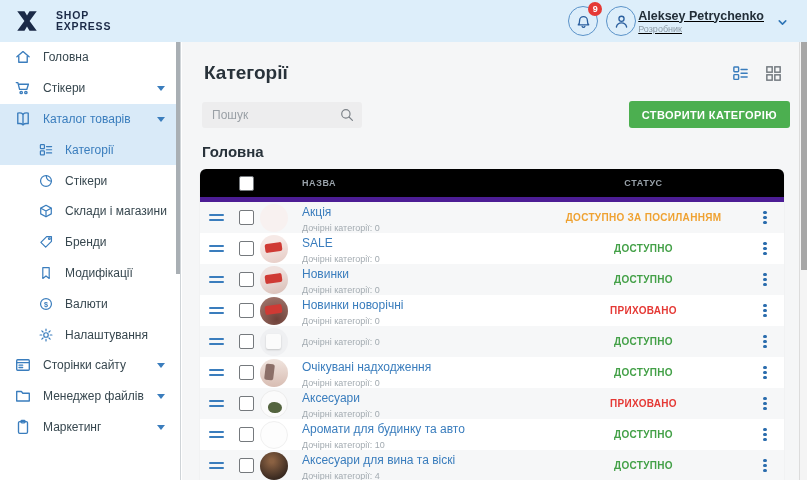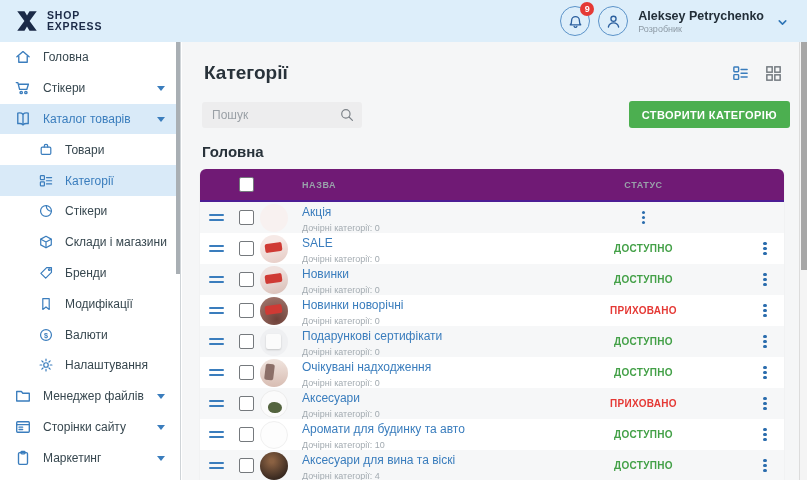--- a/index.html
+++ b/index.html
@@ -3,34 +3,34 @@
 <meta charset="utf-8">
 <style>
   * { box-sizing: border-box; }
   html, body { margin:0; padding:0; }
   body { font-family:"Liberation Sans", sans-serif; background:#ffffff; }
   .app { position:relative; width:807px; height:480px; overflow:hidden; background:#fff; }
 
   
   .topbar { position:absolute; top:0; left:0; right:0; height:42px; background:var(--topbar);
             display:flex; align-items:center; justify-content:space-between; padding:0 14px; }
-  .logo { display:flex; align-items:center; gap:7px; cursor:pointer; }
+  .logo { display:flex; align-items:center; gap:16px; cursor:pointer; }
   .logo-mark { width:26px; height:26px; color:#1b2a47; display:flex; }
   .logo-mark svg { width:100%; height:100%; }
   .logo-text { display:flex; flex-direction:column; font-size:10.5px; font-weight:bold;
                letter-spacing:.8px; color:#1b2a47; line-height:11px; }
   .topbar-right { display:flex; align-items:center; }
   .icon-circle { width:30px; height:30px; border:1px solid #5b93c9; border-radius:50%;
                  display:flex; align-items:center; justify-content:center; position:relative;
                  color:#2b5f9e; margin-left:8px; cursor:pointer; }
   .icon-circle svg { width:19px; height:19px; }
   .badge { position:absolute; top:-5px; right:-5px; min-width:14px; height:14px; border-radius:8px;
            background:var(--badge); color:#fff; font-size:9px; font-weight:bold;
            display:flex; align-items:center; justify-content:center; padding:0 3px; }
-  .user-info { margin-left:10px; cursor:pointer; }
+  .user-info { margin-left:2px; cursor:pointer;text-decoration:underline; }
   .user-name { font-size:12.5px; font-weight:bold; color:#222e38; }
   .user-role { font-size:9px; color:#8d9aa5; margin-top:1px; }
   .user-chevron { color:#2e75b6; margin:0 4px 0 12px; width:13px; height:13px; cursor:pointer; }
   .user-chevron svg { width:13px; height:13px; }
 
   
   .sidebar { position:absolute; top:42px; left:0; width:181px; bottom:0; background:#fff;
              border-right:1px solid #cfd4d8; overflow:hidden; }
   .side-item { height:30.8px; display:flex; align-items:center; padding-left:14px; position:relative; cursor:pointer; }
   .side-item.child { padding-left:38px; }
@@ -65,21 +65,21 @@
   .create-btn { height:27px; background:var(--green); color:#fff; border:none; border-radius:3px;
                 font-size:11px; font-weight:bold; letter-spacing:.4px; padding:0 13px;
                 font-family:inherit; cursor:pointer; }
 
   .section-title { font-size:15px; font-weight:bold; color:#28323a; margin:15px 0 9px 20px; }
 
   .card { margin:0 15px 0 18px; background:#fff; border-radius:6px 6px 0 0;
           box-shadow:0 1px 2px rgba(0,0,0,.07); overflow:hidden; }
   .row { display:grid; grid-template-columns:32px 28px 42px 1fr 205px 38px; align-items:center; height:31px; }
   .row.alt { background:#f6f7f8; }
-  .thead { height:33px; border-bottom:2px solid #4c1d95; background:#701a75; }
+  .thead { height:33px; border-bottom:5px solid #4c1d95; background:#000000; }
   .cell { display:flex; align-items:center; }
   .cell.center { justify-content:center; }
   .col-h { font-size:9px; color:#99a2aa; letter-spacing:.6px; font-weight:bold; }
   .checkbox { width:15px; height:15px; border:1.5px solid #75797d; border-radius:2px; background:#fff;
               display:inline-block; cursor:pointer; }
   .drag-handle { display:flex; flex-direction:column; gap:3px; cursor:grab; }
   .drag-handle i { display:block; width:15px; height:2.2px; background:var(--accent); border-radius:1px; }
   .thumb { width:28px; height:28px; border-radius:50%; position:relative; overflow:hidden; flex:none; }
   .thumb.promo { background:#f8f1f0; }
   .thumb.sale { background:linear-gradient(160deg,#f6e9e6 30%,#e5cac3); }
@@ -186,29 +186,20 @@
         <div class="side-item active">
           <span class="s-icon">
             <svg viewBox="0 0 20 20" fill="none" stroke="currentColor" stroke-width="1.5" stroke-linecap="round" stroke-linejoin="round">
               <path d="M10 4.6C8.6 3.3 6.2 3 4.2 3.4v11.8c2-.4 4.4-.1 5.8 1.2 1.4-1.3 3.8-1.6 5.8-1.2V3.4C13.8 3 11.4 3.3 10 4.6z"></path>
               <path d="M10 4.6v11.8"></path>
             </svg>
           </span>
           <span class="s-label">Каталог товарів</span>
           <span class="side-chevron"></span>
         </div>
-        <div class="side-item child">
-          <span class="s-icon">
-            <svg viewBox="0 0 20 20" fill="none" stroke="currentColor" stroke-width="1.5" stroke-linecap="round" stroke-linejoin="round">
-              <rect x="4" y="6.3" width="12" height="9.2" rx="1.4"></rect>
-              <path d="M7.8 6.3V5.2c0-1.2 1-2.2 2.2-2.2s2.2 1 2.2 2.2v1.1"></path>
-            </svg>
-          </span>
-          <span class="s-label">Товари</span>
-        </div>
         <div class="side-item child active">
           <span class="s-icon">
             <svg viewBox="0 0 20 20" fill="none" stroke="currentColor" stroke-width="1.5" stroke-linecap="round" stroke-linejoin="round">
               <rect x="3" y="3.2" width="5" height="5" rx="0.8"></rect>
               <rect x="3" y="11.2" width="5" height="5" rx="0.8"></rect>
               <path d="M10.6 5.7H17M10.6 9.7H17M10.6 13.7H17"></path>
             </svg>
           </span>
           <span class="s-label">Категорії</span>
         </div>
@@ -261,35 +252,35 @@
             <svg viewBox="0 0 20 20" fill="none" stroke="currentColor" stroke-width="1.5" stroke-linecap="round" stroke-linejoin="round">
               <circle cx="10" cy="10" r="2.8"></circle>
               <path d="M10 2.6v2.1M10 15.3v2.1M2.6 10h2.1M15.3 10h2.1M4.8 4.8l1.5 1.5M13.7 13.7l1.5 1.5M15.2 4.8l-1.5 1.5M6.3 13.7l-1.5 1.5"></path>
             </svg>
           </span>
           <span class="s-label">Налаштування</span>
         </div>
         <div class="side-item">
           <span class="s-icon">
             <svg viewBox="0 0 20 20" fill="none" stroke="currentColor" stroke-width="1.5" stroke-linecap="round" stroke-linejoin="round">
-              <path d="M3 5h5.2l1.6 1.9H17v8.6H3z"></path>
-            </svg>
-          </span>
-          <span class="s-label">Менеджер файлів</span>
-          <span class="side-chevron"></span>
-        </div>
-        <div class="side-item">
-          <span class="s-icon">
-            <svg viewBox="0 0 20 20" fill="none" stroke="currentColor" stroke-width="1.5" stroke-linecap="round" stroke-linejoin="round">
               <rect x="3" y="4.2" width="14" height="11.6" rx="1"></rect>
               <path d="M3 7.4h14"></path>
               <path d="M5.6 10.2h4M5.6 12.8h4"></path>
             </svg>
           </span>
           <span class="s-label">Сторінки сайту</span>
+          <span class="side-chevron"></span>
+        </div>
+        <div class="side-item">
+          <span class="s-icon">
+            <svg viewBox="0 0 20 20" fill="none" stroke="currentColor" stroke-width="1.5" stroke-linecap="round" stroke-linejoin="round">
+              <path d="M3 5h5.2l1.6 1.9H17v8.6H3z"></path>
+            </svg>
+          </span>
+          <span class="s-label">Менеджер файлів</span>
           <span class="side-chevron"></span>
         </div>
         <div class="side-item">
           <span class="s-icon">
             <svg viewBox="0 0 20 20" fill="none" stroke="currentColor" stroke-width="1.5" stroke-linecap="round" stroke-linejoin="round">
               <rect x="5" y="4" width="10" height="13" rx="1.4"></rect>
               <rect x="7.8" y="2.6" width="4.4" height="2.8" rx="0.9"></rect>
             </svg>
           </span>
           <span class="s-label">Маркетинг</span>
@@ -362,20 +353,23 @@
             <div class="cell center">
               <span class="checkbox"></span>
             </div>
             <div class="cell">
               <span class="thumb promo"></span>
             </div>
             <div class="cell">
               <div class="name-wrap"><a class="name-link">Акція</a><div class="subtitle">Дочірні категорії: 0</div></div>
             </div>
             <div class="cell center">
+              <span class="status by_link">ДОСТУПНО ЗА ПОСИЛАННЯМ</span>
+            </div>
+            <div class="cell center">
               <span class="kebab">
                 <i></i>
                 <i></i>
                 <i></i>
               </span>
             </div>
           </div>
           <div class="row">
             <div class="cell center">
               <span class="drag-handle">
@@ -464,21 +458,21 @@
                 <i></i>
               </span>
             </div>
             <div class="cell center">
               <span class="checkbox"></span>
             </div>
             <div class="cell">
               <span class="thumb gift"></span>
             </div>
             <div class="cell">
-              <div class="name-wrap"><a class="name-link">Подарункові сертифікати</a><div class="subtitle">Дочірні категорії: 0</div></div>
+              <div class="name-wrap"><div class="subtitle">Дочірні категорії: 0</div></div>
             </div>
             <div class="cell center">
               <span class="status available">ДОСТУПНО</span>
             </div>
             <div class="cell center">
               <span class="kebab">
                 <i></i>
                 <i></i>
                 <i></i>
               </span>

